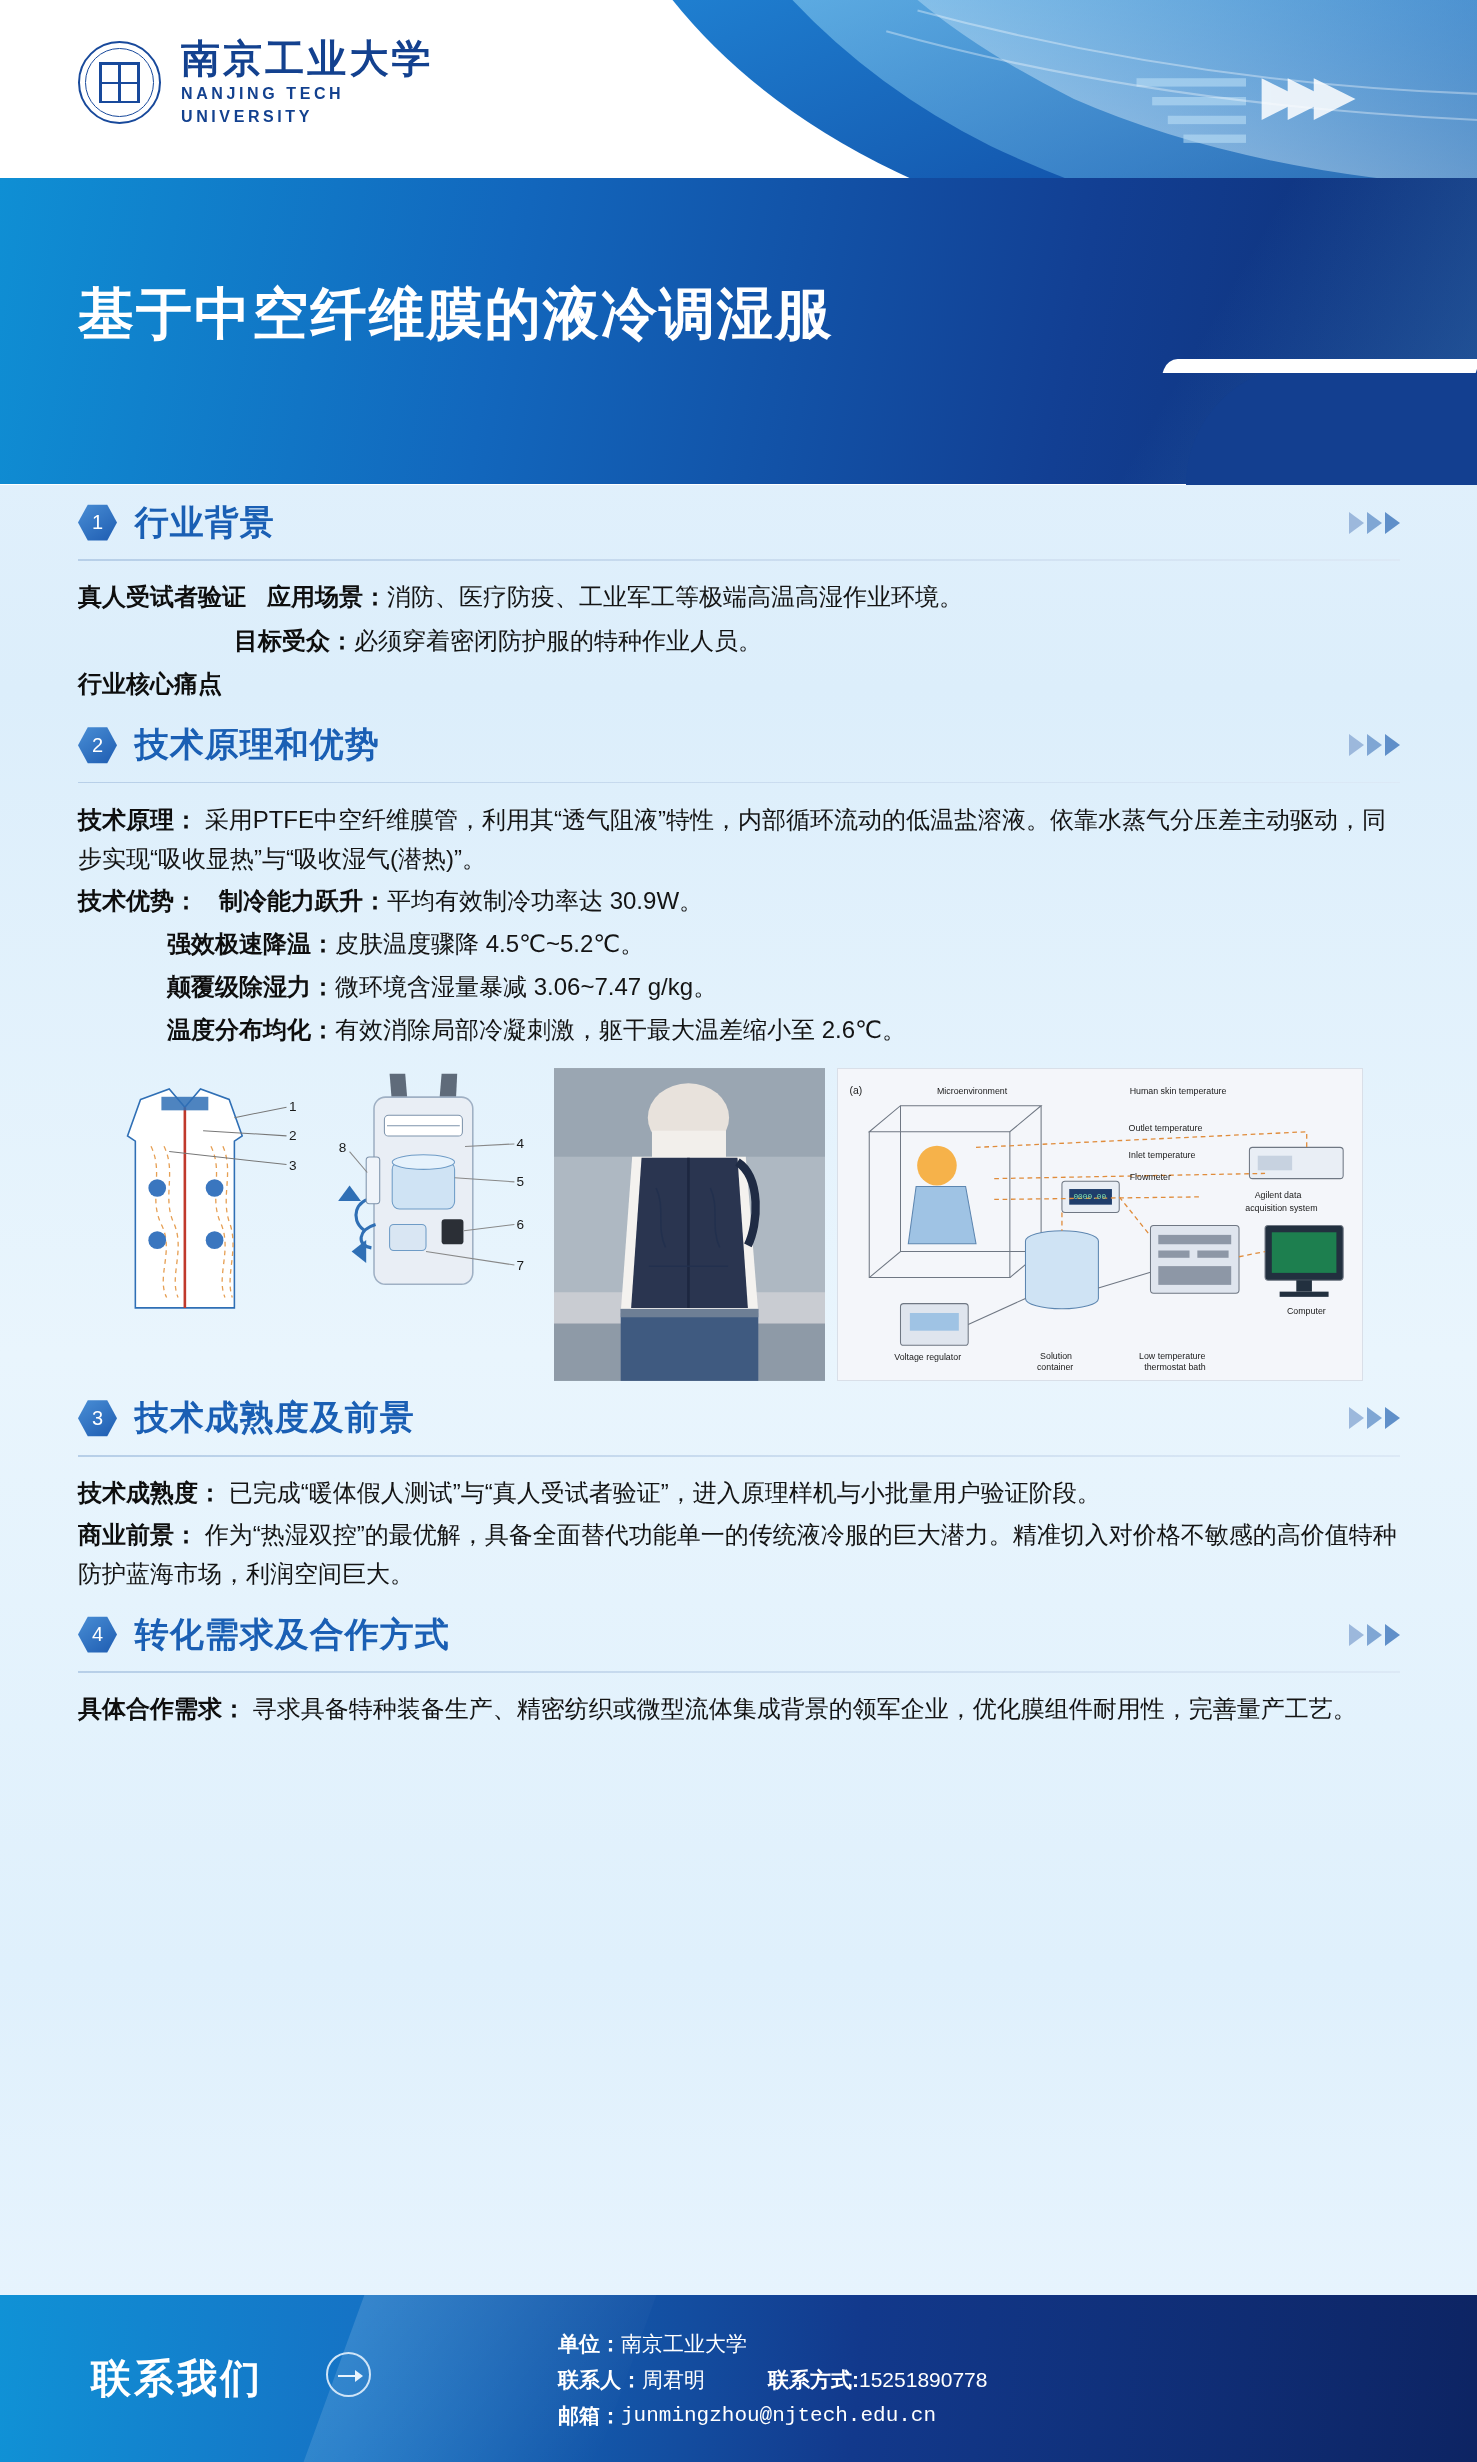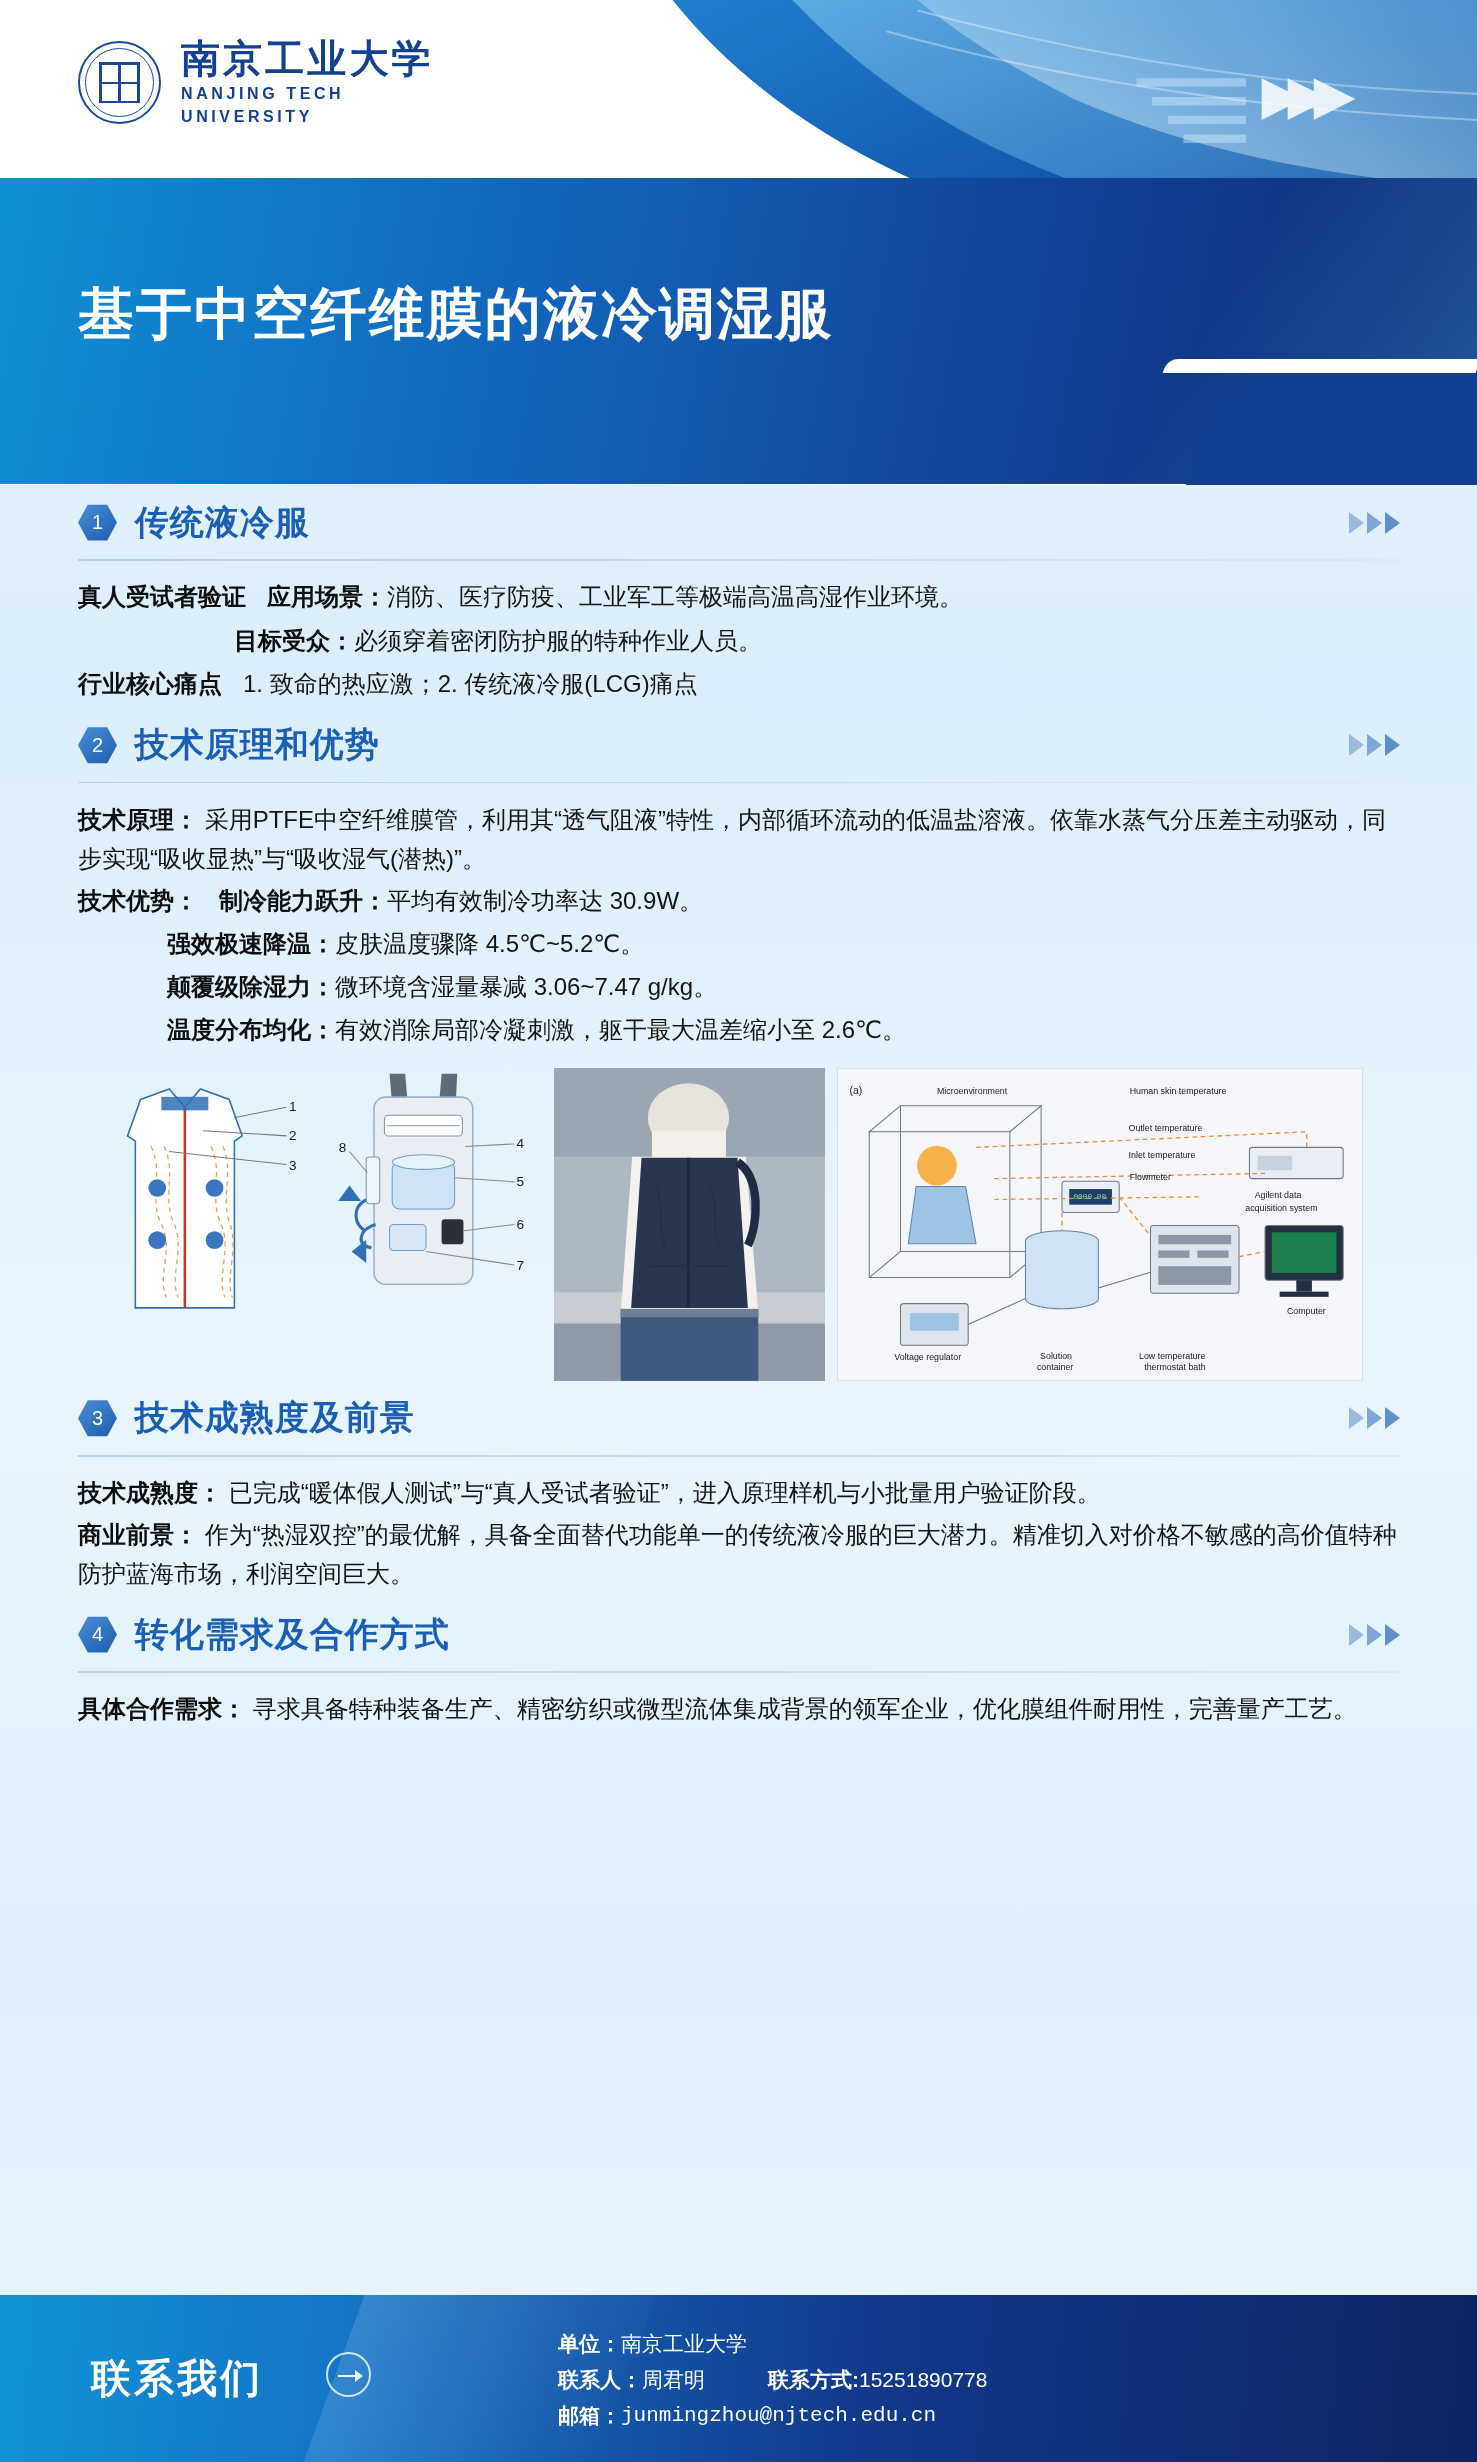--- a/index.html
+++ b/index.html
@@ -327,21 +327,21 @@
     </div>
 
     <div class="title-band"></div>
     <div class="notch-white"></div>
     <div class="notch"></div>
     <div class="poster-title">基于中空纤维膜的液冷调湿服</div>
   </div>
 
   <div class="section-head">
     <div class="hexnum">1</div>
-    <div class="section-title">传统液冷服</div>
+    <div class="section-title">行业背景</div>
     <div class="arrows">
       <span class="a1"></span>
         <span class="a2"></span>
         <span class="a3"></span>
     </div>
   </div>
   <div class="rule"></div>
 
   <div class="body-block">
     <div class="row">
@@ -350,21 +350,20 @@
       <span class="lbl">应用场景：</span>
       <span class="val">消防、医疗防疫、工业军工等极端高温高湿作业环境。</span>
     </div>
     <div class="row indent-1">
       <span class="lbl">目标受众：</span>
       <span class="val">必须穿着密闭防护服的特种作业人员。</span>
     </div>
     <div class="row">
       <span class="lbl">行业核心痛点</span>
       <span class="gap"></span>
-      <span class="val">1. 致命的热应激；2. 传统液冷服(LCG)痛点</span>
     </div>
   </div>
 
   <div class="section-head">
     <div class="hexnum">2</div>
     <div class="section-title">技术原理和优势</div>
     <div class="arrows">
       <span class="a1"></span>
         <span class="a2"></span>
         <span class="a3"></span>

